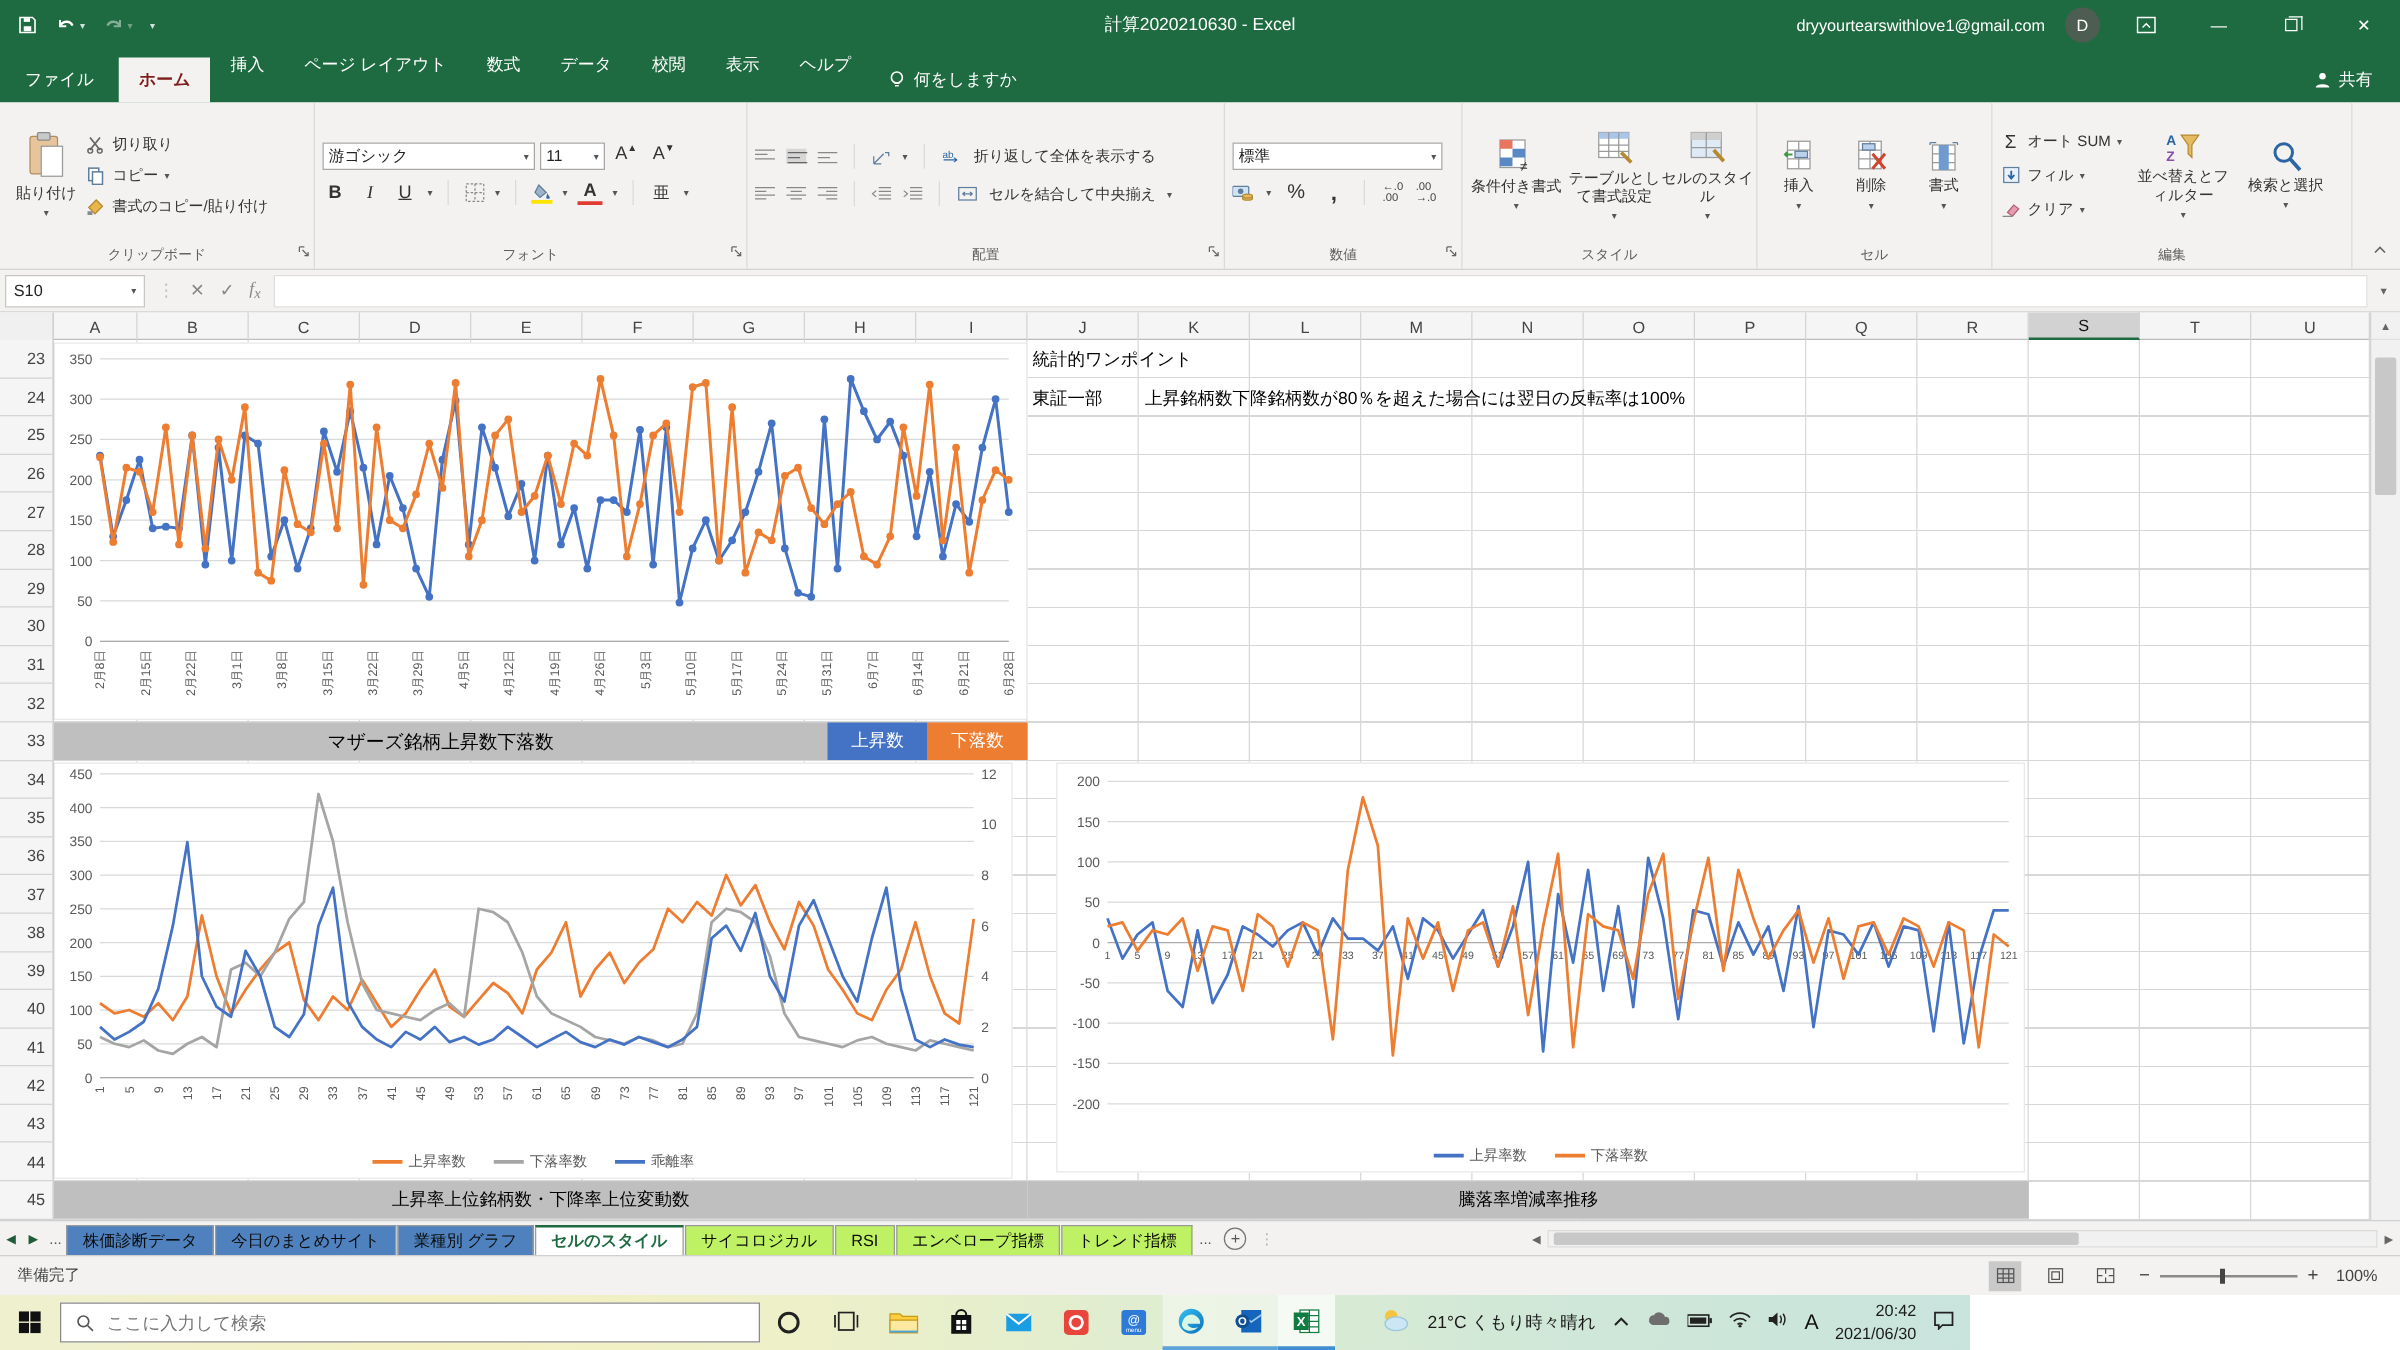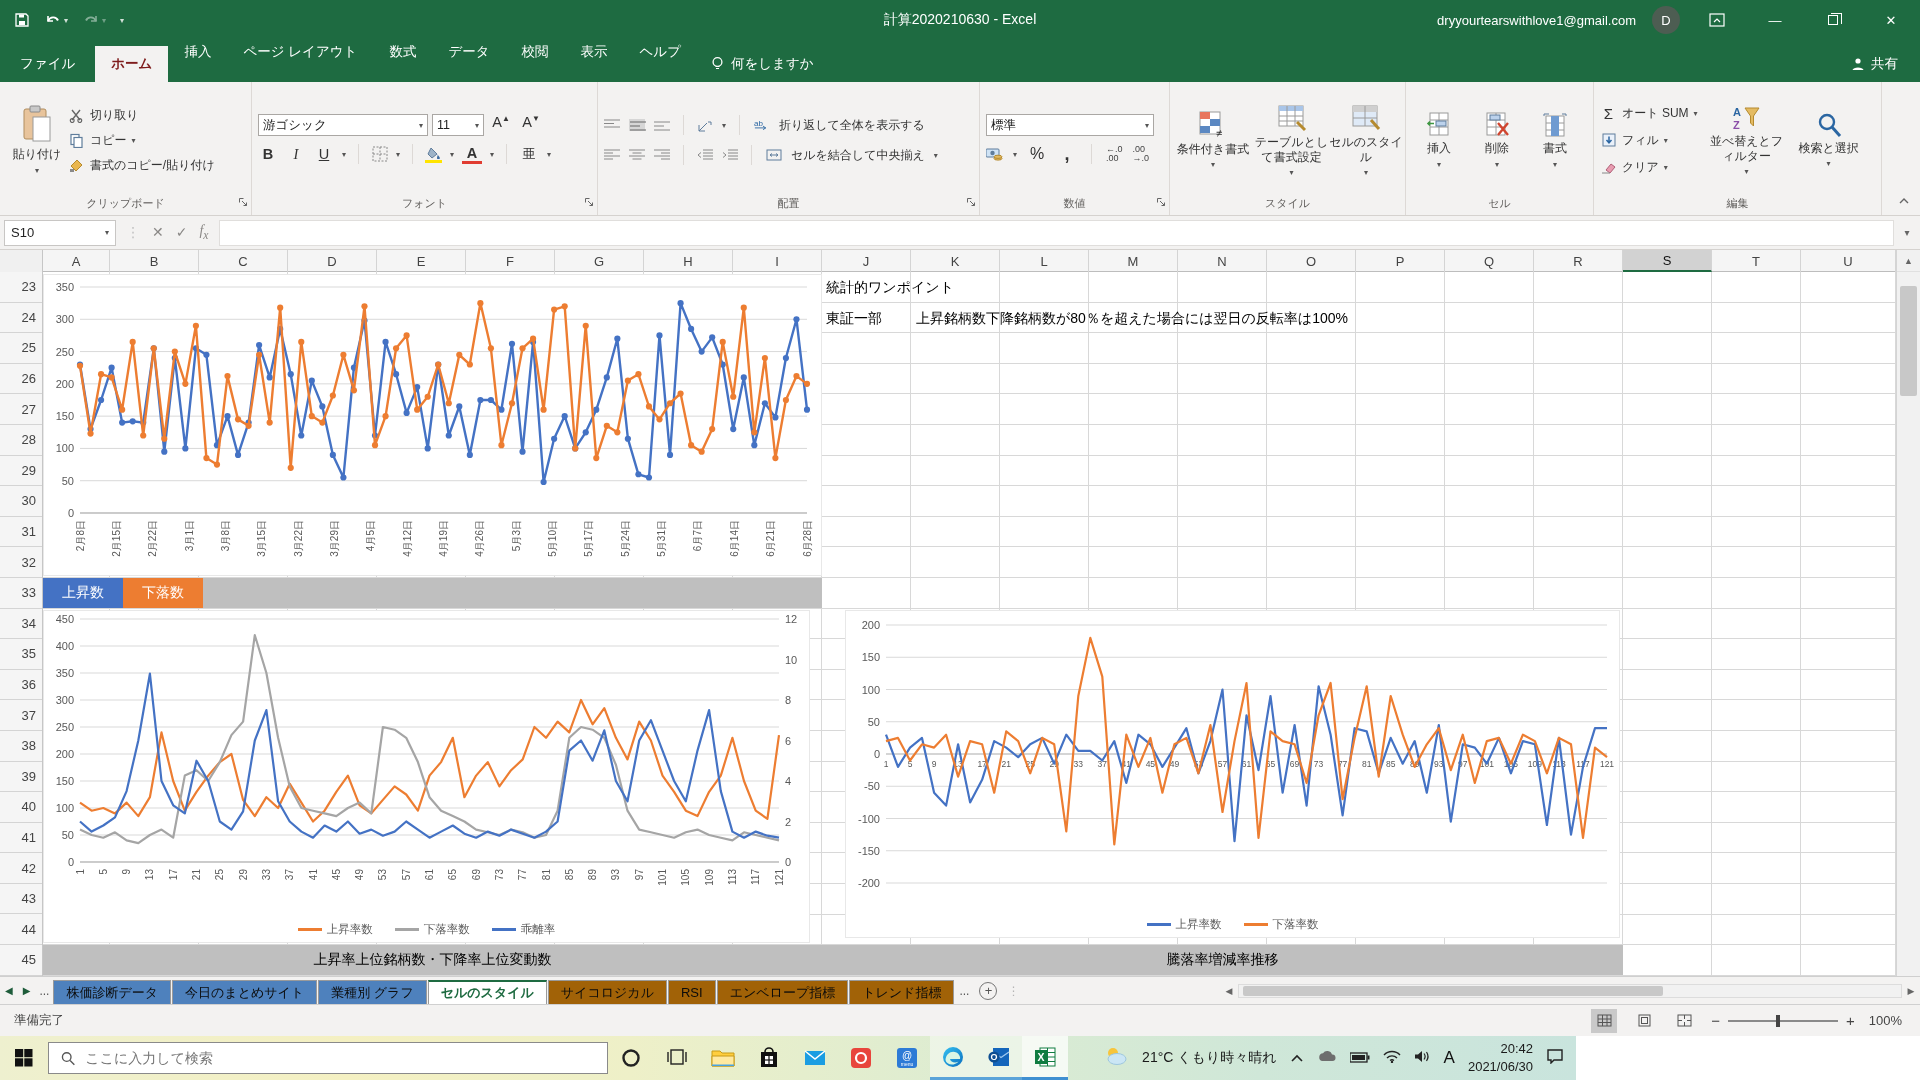--- a/index.html
+++ b/index.html
@@ -80,21 +80,21 @@
   #band-mothers-title { flex:1; text-align:center; font-size:15px; color:#000; }
   .band-legend-cell { width:80px; height:100%; display:flex; align-items:center; justify-content:center; color:#fff; font-size:14px; }
   .band-caption { width:100%; text-align:center; font-size:14px; color:#000; }
 
   
   #tabbar { position:absolute; left:0; top:976px; width:1920px; height:28px; background:#f3f2f1; border-top:1px solid #cfcfcf; display:flex; align-items:center; }
   .tabnav { color:#1e5c3a; font-size:10px; padding:0 5px; }
   .dots { color:#555; font-size:12px; padding:0 4px; }
   .stab { height:24px; display:flex; align-items:center; padding:0 12px; font-size:13px; margin-right:1px; border:1px solid #9a9a9a; border-bottom:none; }
   .stab.blue { background:#4E81BD; color:#0b0b0b; }
-  .stab.yellow { background:#a16207; color:#0b0b0b; }
+  .stab.yellow { background:#bef264; color:#0b0b0b; }
   .stab.active { background:#fff; color:#1E6B41; font-weight:bold; border-top:2px solid #1E6B41; }
   #newsheet { width:18px; height:18px; border-radius:50%; border:1px solid #767676; color:#555; font-size:13px; line-height:16px; text-align:center; margin:0 6px; }
   #hscroll { position:absolute; right:0; top:3px; width:700px; height:22px; display:flex; align-items:center; }
   #hscroll .harr { width:18px; text-align:center; color:#666; font-size:9px; }
   #hscroll .htrack { flex:1; height:14px; background:#f1f1f1; border:1px solid #dcdcdc; position:relative; }
   #hscroll .hthumb { position:absolute; left:4px; top:1px; width:420px; height:10px; background:#c8c8c8; border-radius:2px; }
 
   
   #statusbar { position:absolute; left:0; top:1004px; width:1920px; height:32px; background:#f3f2f1; border-top:1px solid #d0d0d0; display:flex; align-items:center; font-size:12.5px; color:#444; }
   #status-ready { padding-left:14px; }
@@ -799,20 +799,21 @@
           <circle cx="699.7826086956521" cy="32.662857142857135" r="3.1" fill="#ED7D31"></circle>
           <circle cx="710.3188405797101" cy="157.28571428571428" r="3.1" fill="#ED7D31"></circle>
           <circle cx="720.8550724637681" cy="83.02857142857142" r="3.1" fill="#ED7D31"></circle>
           <circle cx="731.3913043478261" cy="183.1142857142857" r="3.1" fill="#ED7D31"></circle>
           <circle cx="741.927536231884" cy="125" r="3.1" fill="#ED7D31"></circle>
           <circle cx="752.463768115942" cy="101.10857142857142" r="3.1" fill="#ED7D31"></circle>
           <circle cx="763" cy="108.85714285714286" r="3.1" fill="#ED7D31"></circle>
         </svg></div>
 
     <div class="band" style="left:43px; top:306px; width:779px; height:30px;">
+      <div id="band-mothers-title">マザーズ銘柄上昇数下落数</div>
       <div class="band-legend-cell" style="background:#4472C4;">上昇数</div>
       <div class="band-legend-cell" style="background:#ED7D31;">下落数</div>
     </div>
 
     <div class="chartbox" style="left:43px; top:338px; width:767px; height:333px;"><svg width="765" height="331">
           <line x1="36" y1="251" x2="735" y2="251" stroke="#d9d9d9" stroke-width="1"></line>
           <text x="30" y="255" text-anchor="end" font-size="11" fill="#595959">0</text>
           <line x1="36" y1="224" x2="735" y2="224" stroke="#d9d9d9" stroke-width="1"></line>
           <text x="30" y="228" text-anchor="end" font-size="11" fill="#595959">50</text>
           <line x1="36" y1="197" x2="735" y2="197" stroke="#d9d9d9" stroke-width="1"></line>

